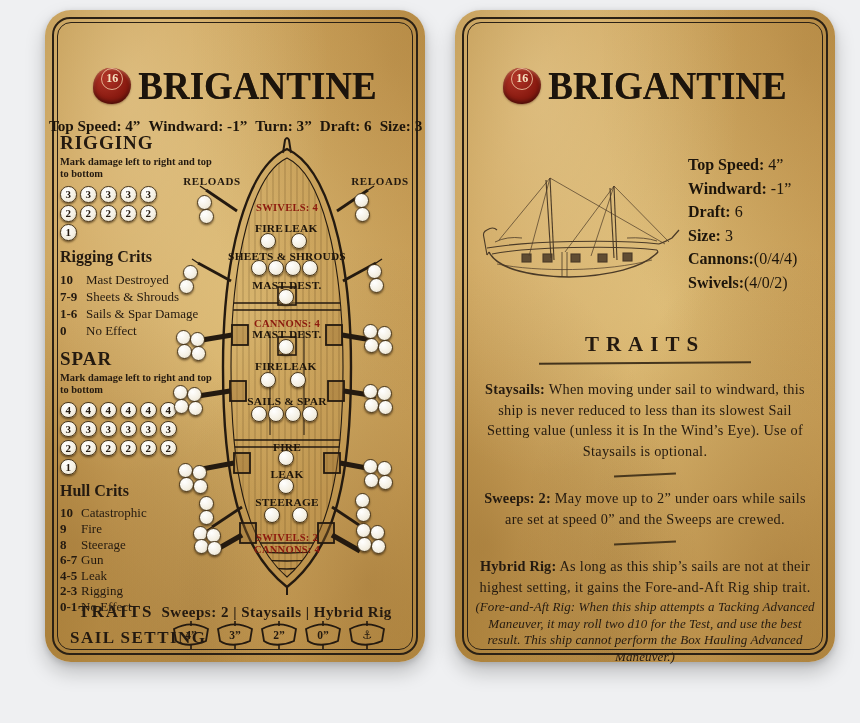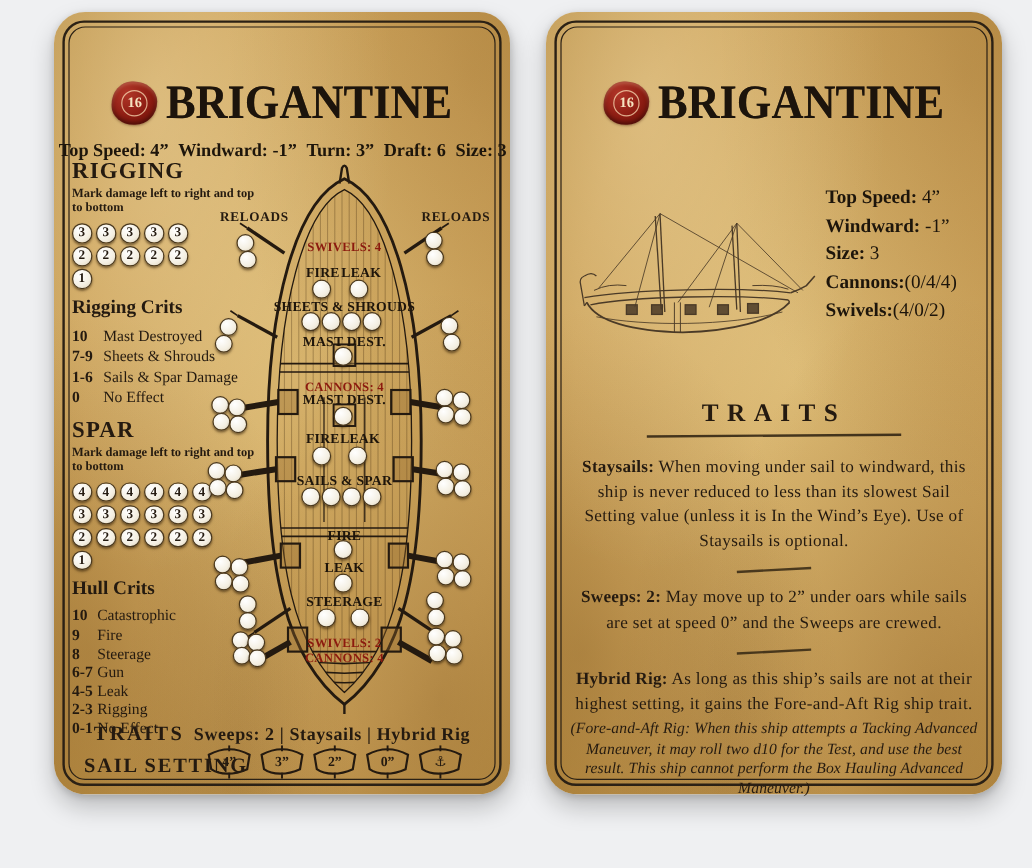--- a/index.html
+++ b/index.html
@@ -25,21 +25,21 @@
   #card-left{left:45px;}
   #card-right{left:455px;}
   .border-outer{position:absolute;inset:7px;border:2.4px solid #2b2115;border-radius:18px;pointer-events:none;}
   .border-inner{position:absolute;inset:12px;border:1.3px solid #2b2115;border-radius:14px;pointer-events:none;}
   .hdr{position:absolute;top:54px;left:0;right:0;display:flex;justify-content:center;align-items:center;gap:7px;}
   .seal{
     width:38px;height:36px;flex:0 0 auto;
     background:radial-gradient(circle at 34% 28%, #b03528 0%, #8c1c12 55%, #6d0f07 100%);
     border-radius:46% 54% 50% 50% / 55% 48% 56% 45%;
     box-shadow:inset 0 -2px 4px rgba(0,0,0,.45), inset 0 2px 3px rgba(255,190,150,.35), 0 1px 2px rgba(60,20,5,.4);
-    display:flex;align-items:center;justify-content:center;
+    display:flex;justify-content:center;
   }
   .seal span{
     font:700 12px "Liberation Serif",serif;color:#f6e3c0;
     border:1px solid rgba(250,220,180,.75);border-radius:50%;
     width:20px;height:20px;display:flex;align-items:center;justify-content:center;
   }
   .title{
     font:700 37px "Liberation Serif","DejaVu Serif",serif;color:#1c140c;
     transform:scaleY(1.08);letter-spacing:0;white-space:nowrap;
     text-shadow:0 0 .5px rgba(30,20,8,.6);
@@ -431,20 +431,21 @@
       <rect x="131" y="94" width="9" height="8" fill="rgba(74,58,39,.85)"></rect>
       <rect x="156" y="93" width="9" height="8" fill="rgba(74,58,39,.85)"></rect>
       <path d="M95,92 V117 M100,92 V117" stroke-width=".8"></path>
       <path d="M30,104 C70,112 140,112 185,100" stroke-width=".7"></path>
     </g>
   </svg>
 
   <div class="rstats" id="right-stats">
       <div class="rstat"><b>Top Speed:</b><span> 4”</span></div>
       <div class="rstat"><b>Windward:</b><span> -1”</span></div>
+      <div class="rstat"><b>Draft:</b><span> 6</span></div>
       <div class="rstat"><b>Size:</b><span> 3</span></div>
       <div class="rstat"><b>Cannons:</b><span>(0/4/4)</span></div>
       <div class="rstat"><b>Swivels:</b><span>(4/0/2)</span></div>
     </div>
 
   <div class="traits-col">
     <div class="traits-heading">TRAITS</div>
     <div class="underline"></div>
     <div id="traits-body">
         <div class="trait-p"><b>Staysails:</b><span> When moving under sail to windward, this ship is never reduced to less than its slowest Sail Setting value (unless it is In the Wind’s Eye). Use of Staysails is optional.</span></div>

